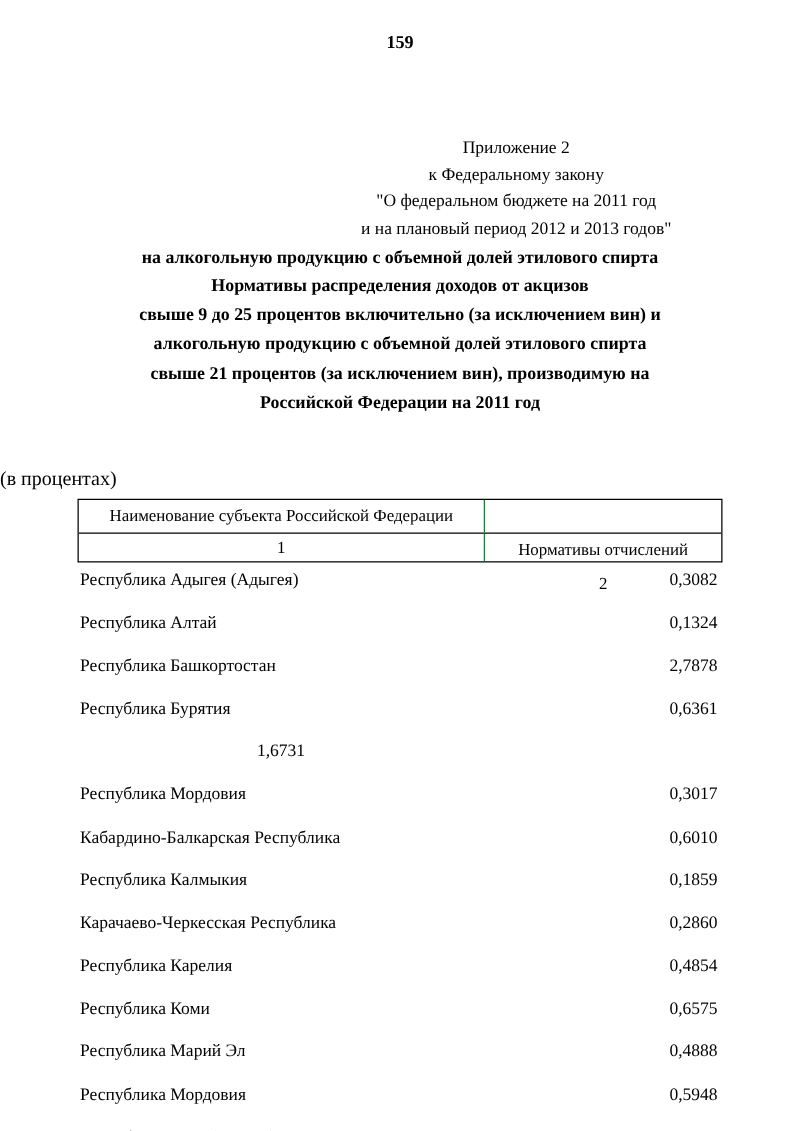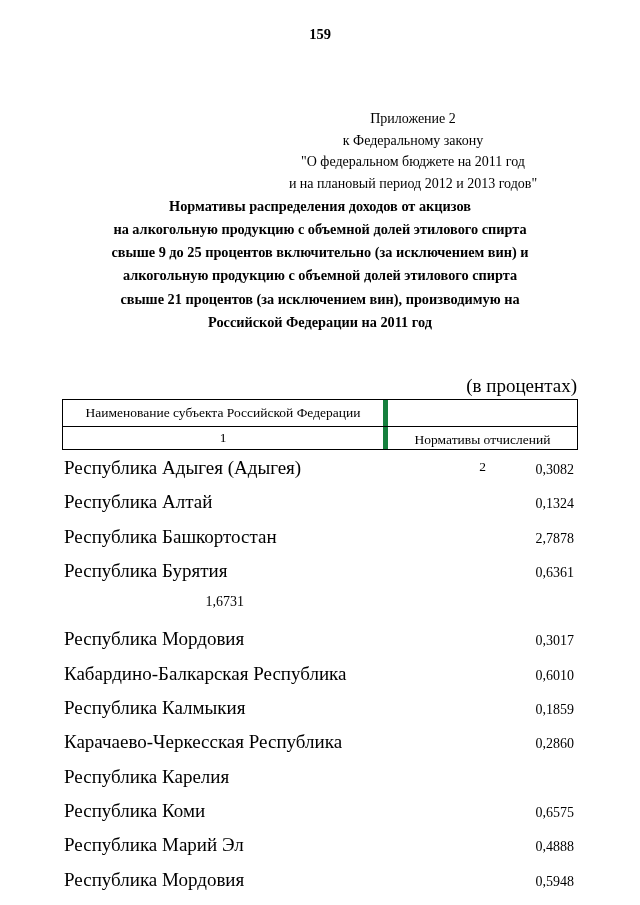--- a/index.html
+++ b/index.html
@@ -55,22 +55,22 @@
     line-height: 1.62;
   }
   .doc-title div {
     white-space: nowrap;
   }
   .units-note {
     position: absolute;
     top: 375px;
     left: 0;
     width: 577px;
-    text-align: right;
-    font-size: 19px;
+    text-align: left;
+    font-size: 16px;
   }
   .table-head {
     position: absolute;
     top: 399px;
     left: 62px;
     width: 516px;
     border: 1px solid #000;
     box-sizing: border-box;
   }
   .th-row {
@@ -83,41 +83,41 @@
   }
   .th-cell {
     display: flex;
     align-items: center;
     justify-content: center;
     font-size: 13.5px;
     box-sizing: border-box;
   }
   .th-cell.left {
     width: 325px;
-    border-right: 5px solid #15803d;
+    border-right: 1px solid #15803d;
   }
   .th-cell.right {
     width: 189px;
     margin-top: 40px;
   }
   .rows {
     position: absolute;
     top: 457px;
     left: 62px;
     width: 516px;
   }
   .row {
     display: flex;
     align-items: baseline;
     height: 34.3px;
   }
   .row .name {
     width: 330px;
     padding-left: 2px;
-    font-size: 19px;
+    font-size: 14px;
     box-sizing: border-box;
   }
   .row .value {
     width: 186px;
     text-align: right;
     padding-right: 4px;
     font-size: 14px;
     box-sizing: border-box;
   }
 </style>
@@ -129,22 +129,22 @@
   <div class="page-number">159</div>
 
   <div class="appendix-block">
     <div>Приложение 2</div>
     <div>к Федеральному закону</div>
     <div>"О федеральном бюджете на 2011 год</div>
     <div>и на плановый период  2012 и 2013 годов"</div>
   </div>
 
   <div class="doc-title">
+    <div>на алкогольную продукцию с объемной долей этилового спирта</div>
     <div>Нормативы распределения доходов от акцизов</div>
-    <div>на алкогольную продукцию с объемной долей этилового спирта</div>
     <div>свыше 9 до 25 процентов включительно (за исключением вин) и</div>
     <div>алкогольную продукцию с объемной долей этилового спирта</div>
     <div>свыше 21 процентов (за исключением вин), производимую на</div>
     <div>Российской Федерации на 2011 год</div>
   </div>
 
   <div class="units-note">(в процентах)</div>
 
   <div class="table-head">
     <div class="th-row">
@@ -188,20 +188,21 @@
     <div class="row">
       <div class="name">Республика Калмыкия</div>
       <div class="value">0,1859</div>
     </div>
     <div class="row">
       <div class="name">Карачаево-Черкесская Республика</div>
       <div class="value">0,2860</div>
     </div>
     <div class="row">
       <div class="name">Республика Карелия</div>
+      <div class="value">0,4854</div>
     </div>
     <div class="row">
       <div class="name">Республика Коми</div>
       <div class="value">0,6575</div>
     </div>
     <div class="row">
       <div class="name">Республика Марий Эл</div>
       <div class="value">0,4888</div>
     </div>
     <div class="row">

